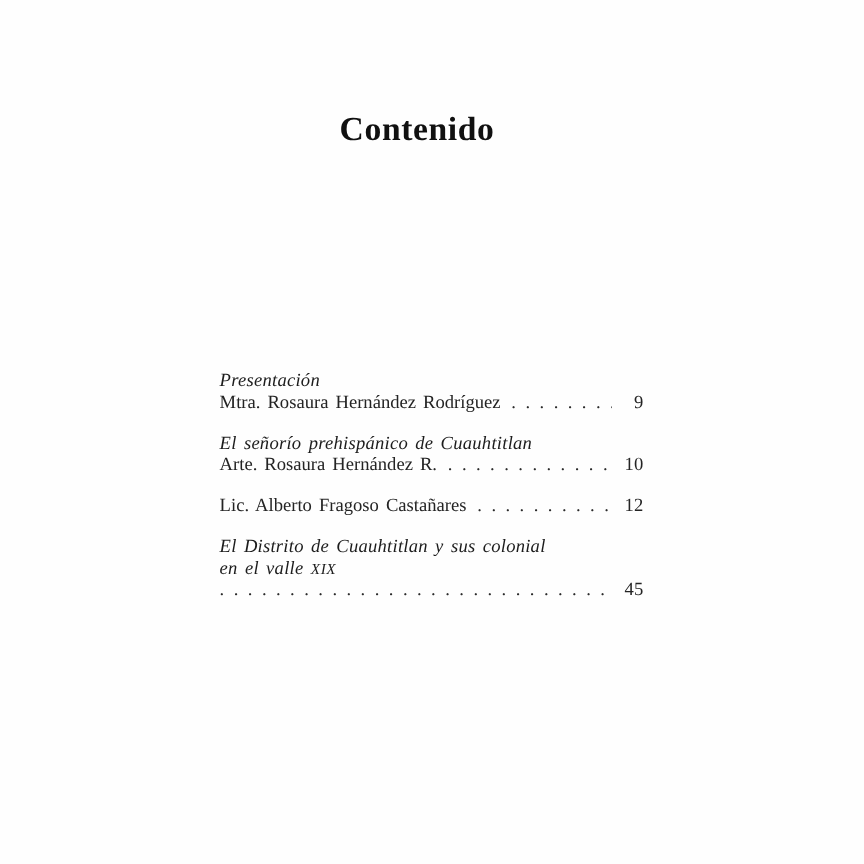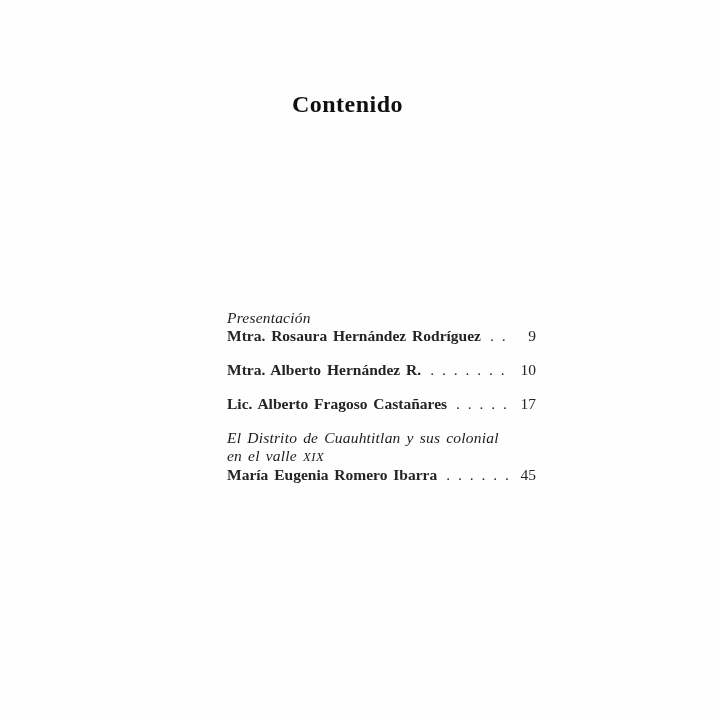--- a/index.html
+++ b/index.html
@@ -17,58 +17,56 @@
     color: #1e1e1e;
   }
   .book-title {
     position: absolute;
     top: 76px;
     left: 0;
     width: 695px;
     text-align: center;
     font-family: "Liberation Serif", serif;
     font-weight: bold;
-    font-size: 24px;
+    font-size: 28px;
     line-height: 1;
     letter-spacing: 0.5px;
     color: #101010;
   }
   .toc {
     position: absolute;
     left: 183px;
     top: 309px;
     width: 353px;
     font-size: 15.5px;
     line-height: 18px;
     color: #242424;
   }
   .toc-entry {
     margin-bottom: 16px;
-    margin-left: 44px;
   }
   .entry-title {
     font-style: italic;
     letter-spacing: 0.2px;
     word-spacing: 2px;
     color: #1c1c1c;
     white-space: nowrap;
   }
   .roman-numeral {
     font-size: 0.82em;
     letter-spacing: 0.5px;
   }
   .entry-line {
     display: flex;
     align-items: baseline;
   }
   .entry-author {
     white-space: nowrap;
     word-spacing: 2px;
     padding-right: 9px;
-    font-weight: bold;
   }
   .dot-leader {
     flex: 1;
     overflow: hidden;
     white-space: nowrap;
     letter-spacing: 2px;
     color: #2a2a2a;
   }
   .page-number {
     min-width: 20px;
@@ -89,41 +87,41 @@
     <div class="toc-entry">
       <div class="entry-title">Presentación</div>
       <div class="entry-line">
         <span class="entry-author">Mtra. Rosaura Hernández Rodríguez</span>
         <span class="dot-leader">. . . . . . . . . . . . . . . . . . . . . . . . . . . . . .</span>
         <span class="page-number">9</span>
       </div>
     </div>
 
     <div class="toc-entry">
+      <div class="entry-title">El señorío prehispánico de Cuauhtitlan</div>
       <div class="entry-line">
-        <span class="entry-author">Mtra. Alberto Hernández R.</span>
+        <span class="entry-author">Arte. Rosaura Hernández R.</span>
         <span class="dot-leader">. . . . . . . . . . . . . . . . . . . . . . . . . . . . . .</span>
         <span class="page-number">10</span>
       </div>
     </div>
 
     <div class="toc-entry">
       <div class="entry-line">
         <span class="entry-author">Lic. Alberto Fragoso Castañares</span>
         <span class="dot-leader">. . . . . . . . . . . . . . . . . . . . . . . . . . . . . .</span>
-        <span class="page-number">17</span>
+        <span class="page-number">12</span>
       </div>
     </div>
 
     <div class="toc-entry">
       <div class="entry-title">El Distrito de Cuauhtitlan y sus colonial</div>
       <div class="entry-title">
         <span>en el valle </span><span class="roman-numeral">XIX</span>
       </div>
       <div class="entry-line">
-        <span class="entry-author">María Eugenia Romero Ibarra</span>
         <span class="dot-leader">. . . . . . . . . . . . . . . . . . . . . . . . . . . . . .</span>
         <span class="page-number">45</span>
       </div>
     </div>
 
   </div>
 </div>
 
 </body></html>

